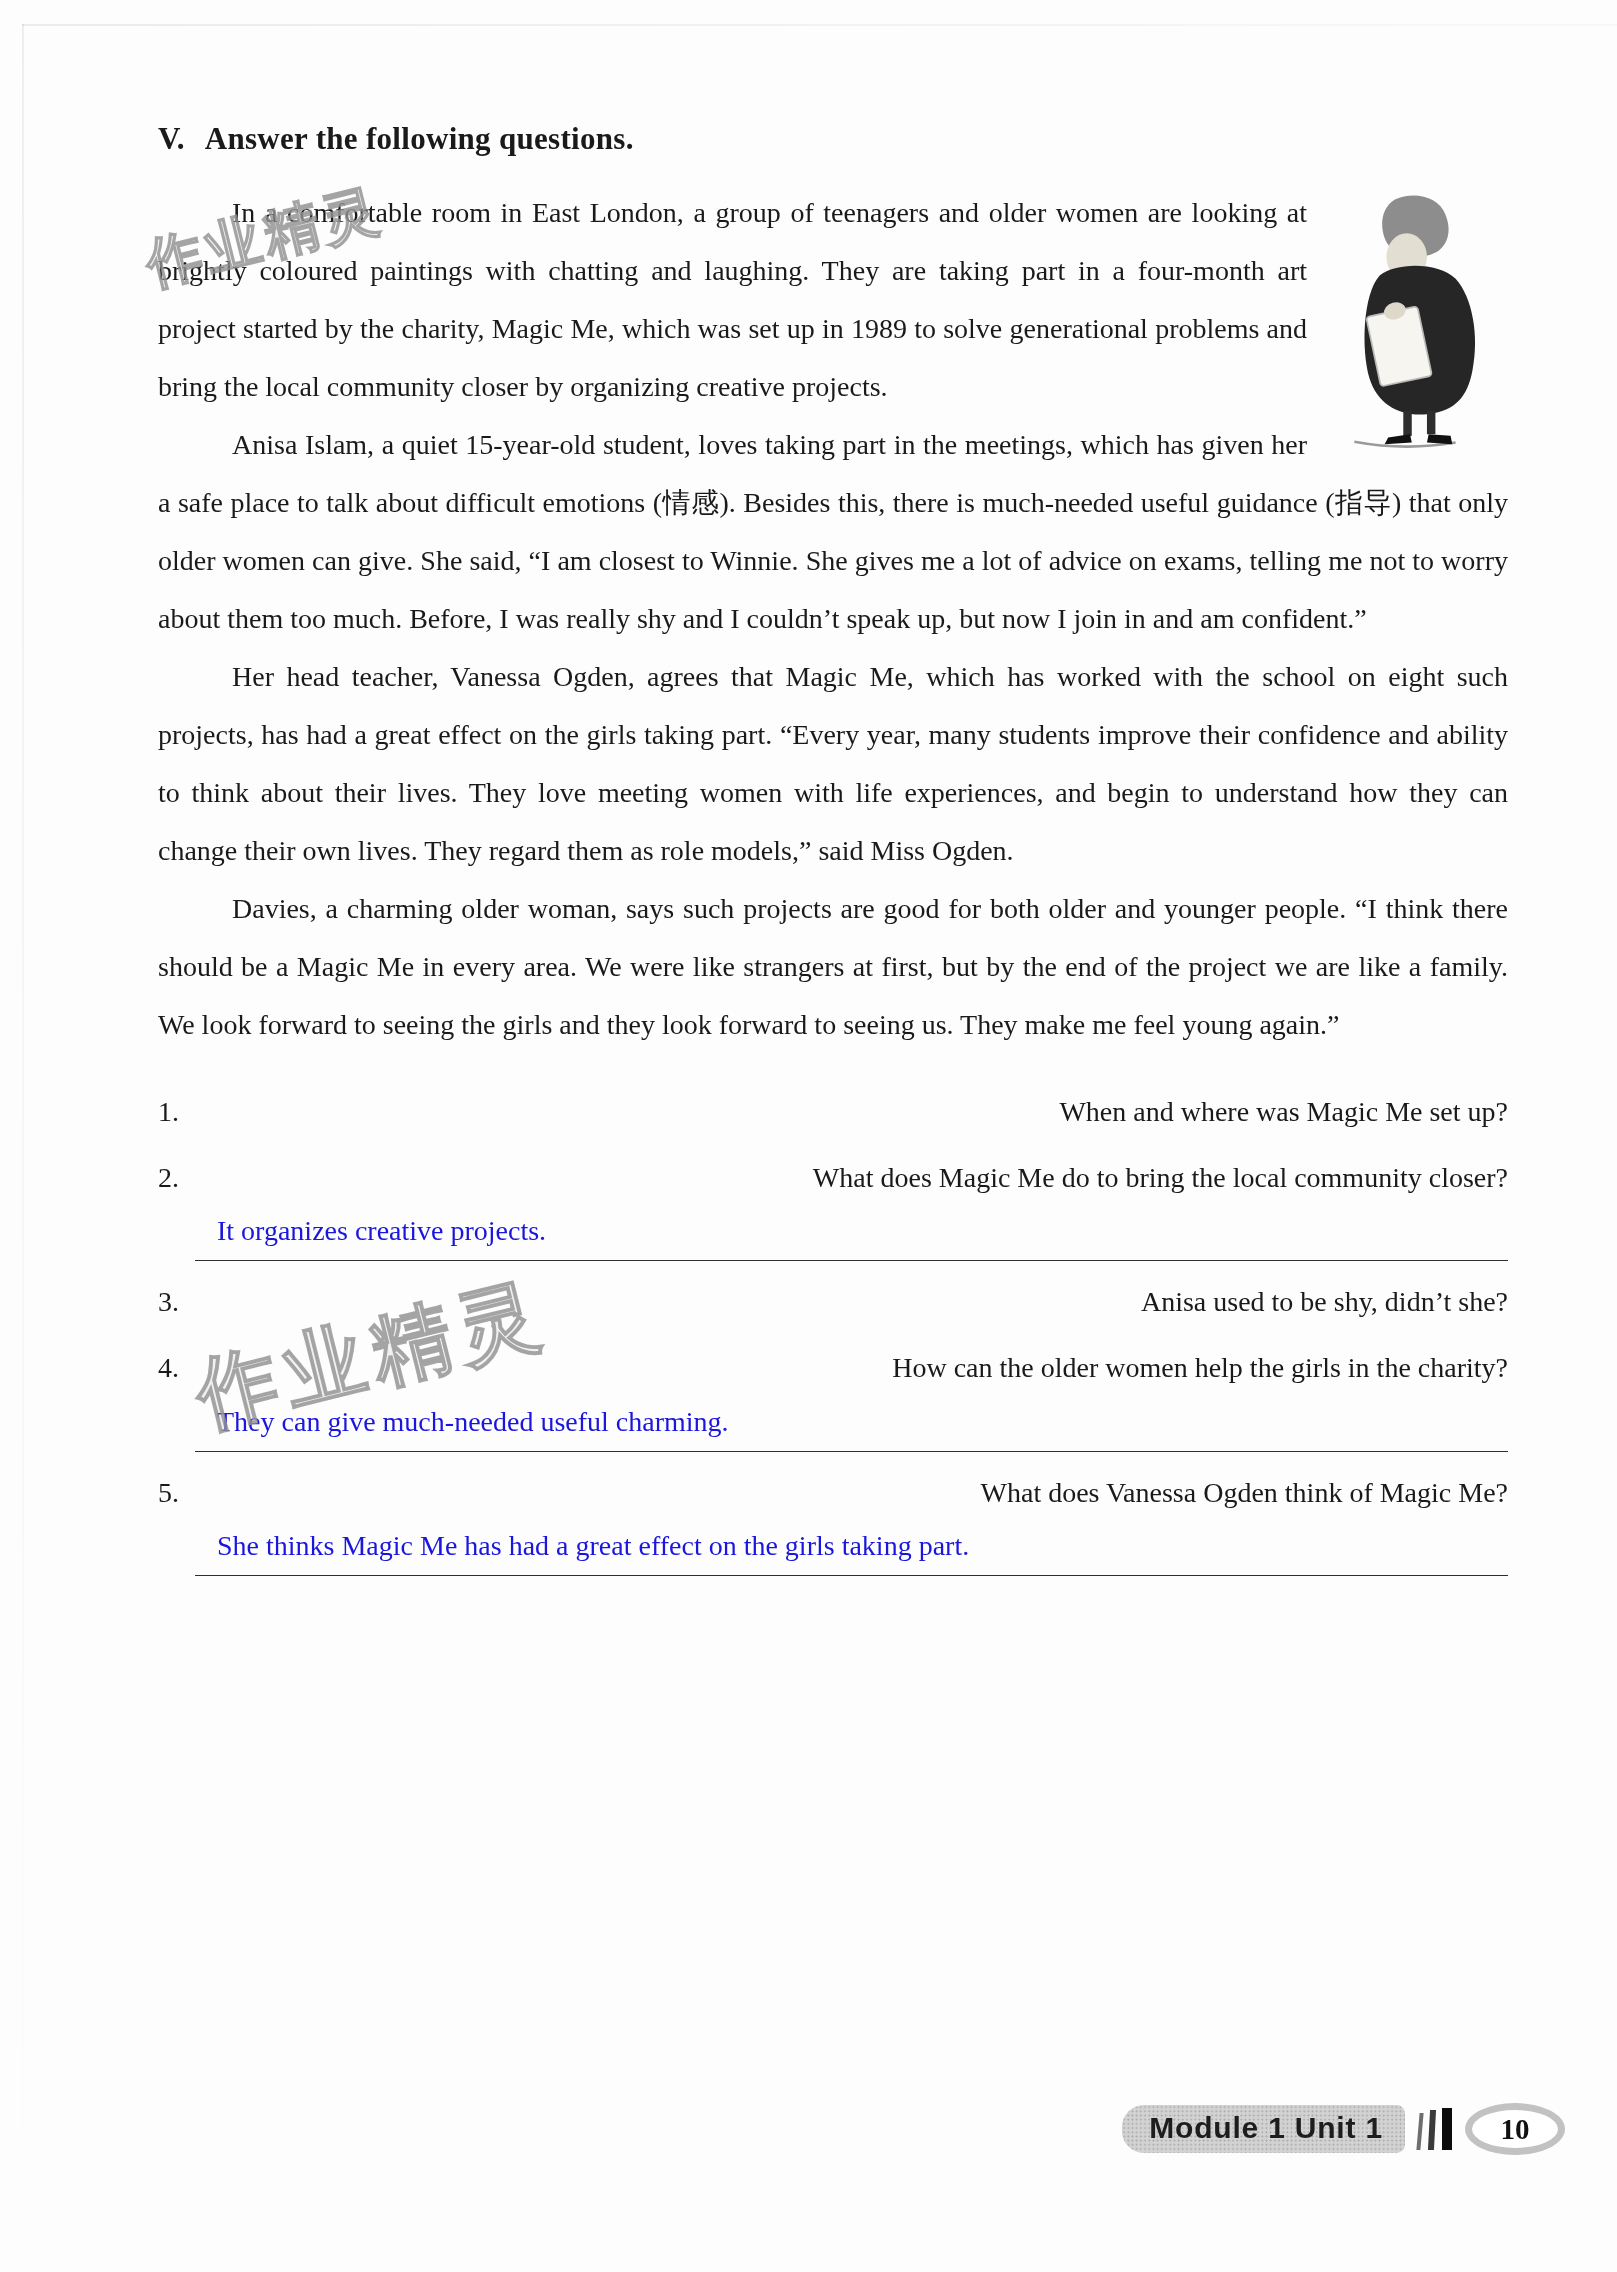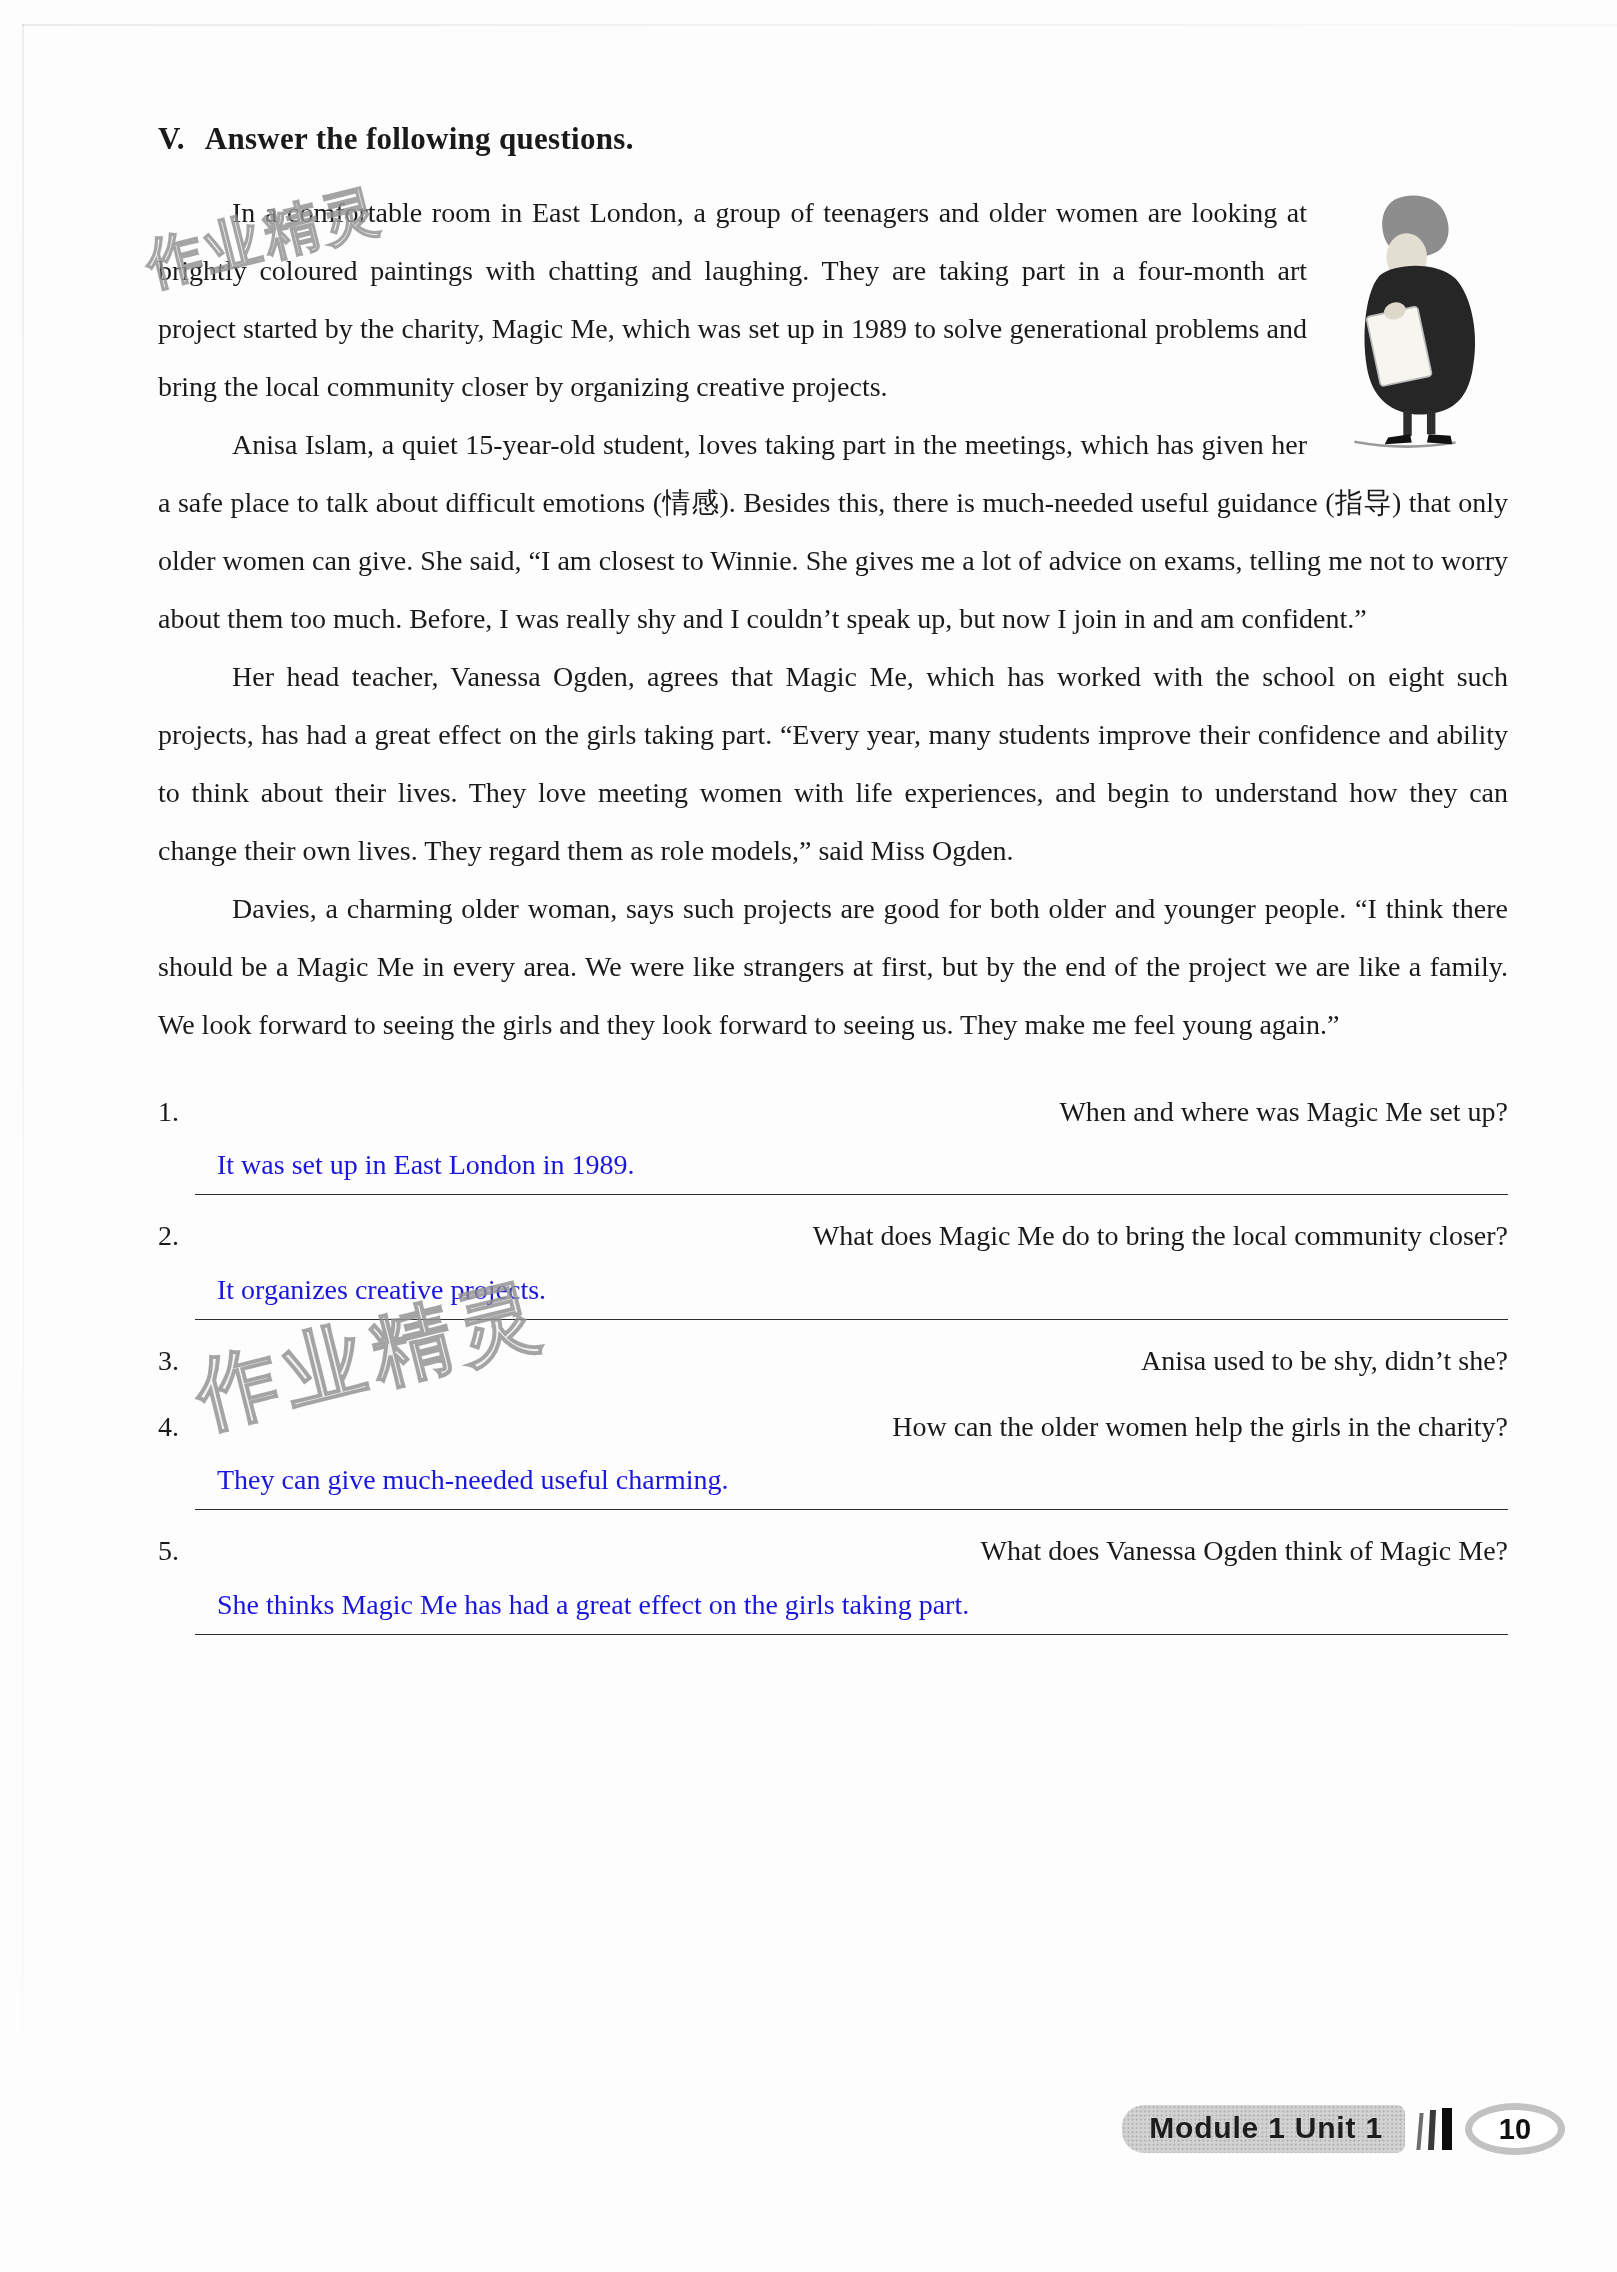--- a/index.html
+++ b/index.html
@@ -70,21 +70,21 @@
   }
   .bars { display:flex; align-items:flex-end; gap:6.8px; height:42px; }
   .bar1 { width:4.2px; height:37px; background:#6e6e6e; transform:skewX(-5deg); }
   .bar2 { width:6px; height:40px; background:#3a3a3a; transform:skewX(-3deg); }
   .bar3 { width:9.3px; height:42px; background:#0c0c0c; }
   .page-oval {
     width:100px; height:52px; box-sizing:border-box;
     border:7.6px solid #c2c2c2; border-radius:50%;
     background:#ffffff;
     display:flex; align-items:center; justify-content:center;
-    font-family:Liberation Sans, sans-serif; font-weight:bold;
+    font-family:Liberation Serif, serif; font-weight:bold;
     font-size:29px; color:#101010;
   }
 </style>
 </head>
 <body>
 
 <div class="page-edge-top"></div>
 <div class="page-edge-left"></div>
 
 <div class="watermark wm1">作业精灵</div>
@@ -116,23 +116,20 @@
     <p>Her head teacher, Vanessa Ogden, agrees that Magic Me, which has worked with the school on eight such projects, has had a great effect on the girls taking part. “Every year, many students improve their confidence and ability to think about their lives. They love meeting women with life experiences, and begin to understand how they can change their own lives. They regard them as role models,” said Miss Ogden.</p>
     <p>Davies, a charming older woman, says such projects are good for both older and younger people. “I think there should be a Magic Me in every area. We were like strangers at first, but by the end of the project we are like a family. We look forward to seeing the girls and they look forward to seeing us. They make me feel young again.”</p>
   </div>
 
   <div class="questions">
 
     <div class="qa">
       <div class="q-line">
         <span class="q-num">1.</span>
         <span class="q-text">When and where was Magic Me set up?</span>
-      </div>
-      <div class="a-line">
-        <span class="a-text">It was set up in East London in 1989.</span>
       </div>
     </div>
 
     <div class="qa">
       <div class="q-line">
         <span class="q-num">2.</span>
         <span class="q-text">What does Magic Me do to bring the local community closer?</span>
       </div>
       <div class="a-line">
         <span class="a-text">It organizes creative projects.</span>

